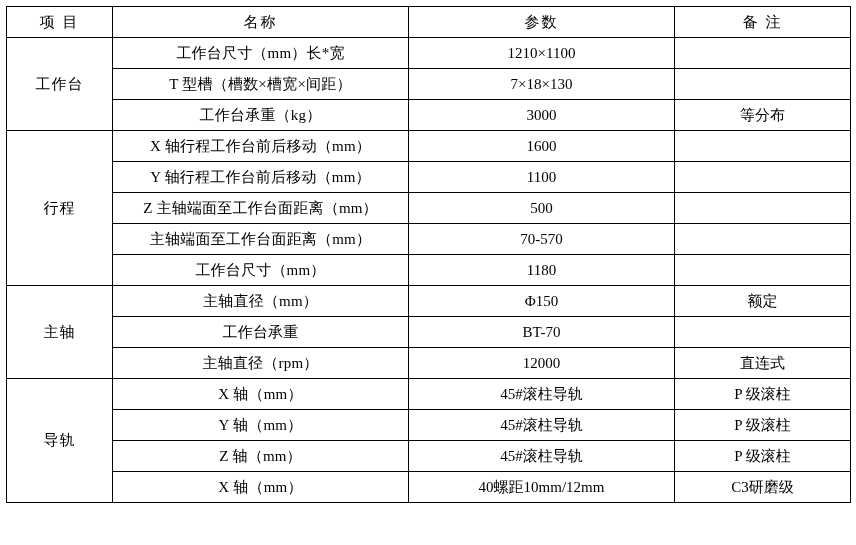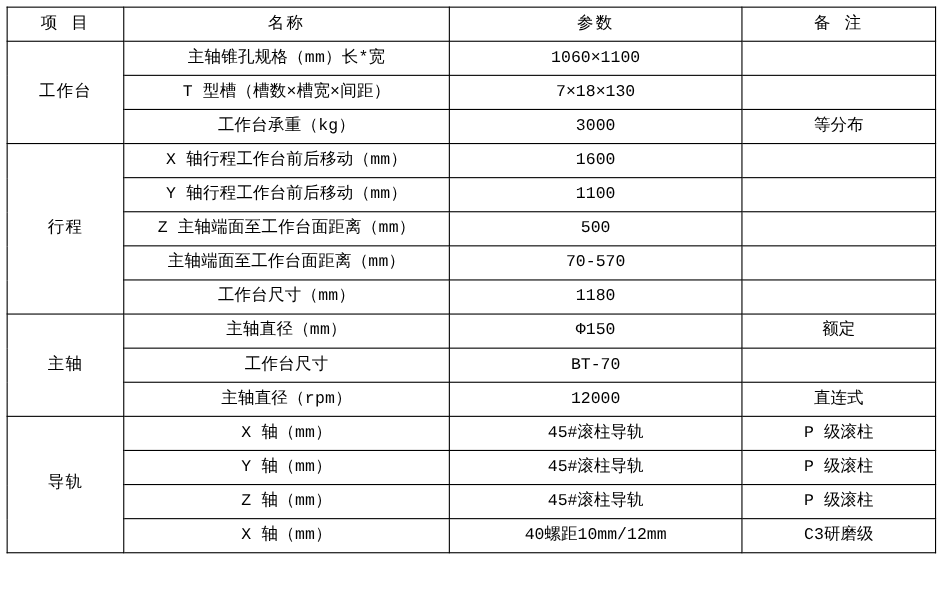--- a/index.html
+++ b/index.html
@@ -13,21 +13,20 @@
     font-family: "Liberation Serif", "DejaVu Serif", serif;
     color: #000000;
     overflow: hidden;
   }
   .sheet {
     width: 856px;
     height: 383px;
     position: relative;
     box-sizing: border-box;
     padding: 6px 6px 0 6px;
-    font-family: Liberation Mono, monospace;
   }
   table.spec {
     border-collapse: collapse;
     table-layout: fixed;
     width: 844px;
     margin: 0 auto;
   }
   table.spec td, table.spec th {
     border: 1px solid #000000;
     padding: 0;
@@ -83,22 +82,22 @@
         <td>项  目</td>
         <td>名称</td>
         <td>参数</td>
         <td>备  注</td>
       </tr>
     </thead>
     <tbody>
 
       <tr>
         <td class="group" rowspan="3">工作台</td>
-        <td class="name">主轴锥孔规格（mm）长*宽</td>
-        <td class="param">1060×1100</td>
+        <td class="name">工作台尺寸（mm）长*宽</td>
+        <td class="param">1210×1100</td>
         <td class="note"></td>
       </tr>
       <tr>
         <td class="name">T 型槽（槽数×槽宽×间距）</td>
         <td class="param">7×18×130</td>
         <td class="note"></td>
       </tr>
       <tr>
         <td class="name">工作台承重（kg）</td>
         <td class="param">3000</td>
@@ -132,21 +131,21 @@
         <td class="note"></td>
       </tr>
 
       <tr>
         <td class="group" rowspan="3">主轴</td>
         <td class="name">主轴直径（mm）</td>
         <td class="param">Φ150</td>
         <td class="note">额定</td>
       </tr>
       <tr>
-        <td class="name">工作台尺寸</td>
+        <td class="name">工作台承重</td>
         <td class="param">BT-70</td>
         <td class="note"></td>
       </tr>
       <tr>
         <td class="name">主轴直径（rpm）</td>
         <td class="param">12000</td>
         <td class="note">直连式</td>
       </tr>
 
       <tr>

